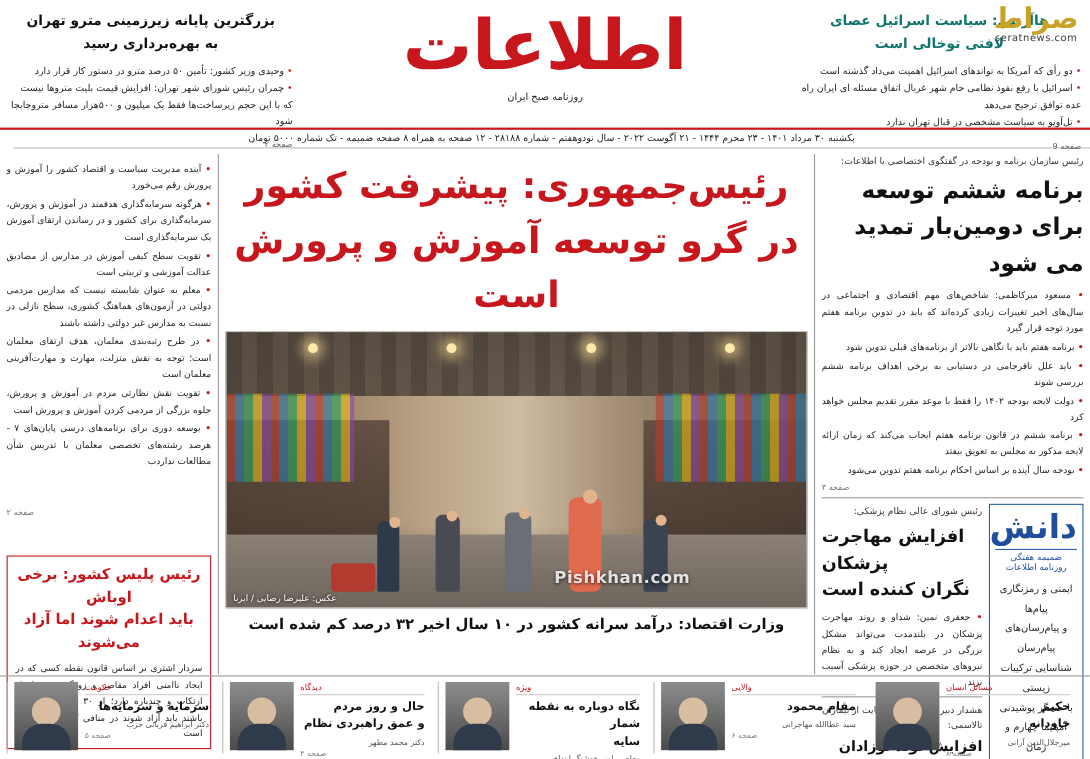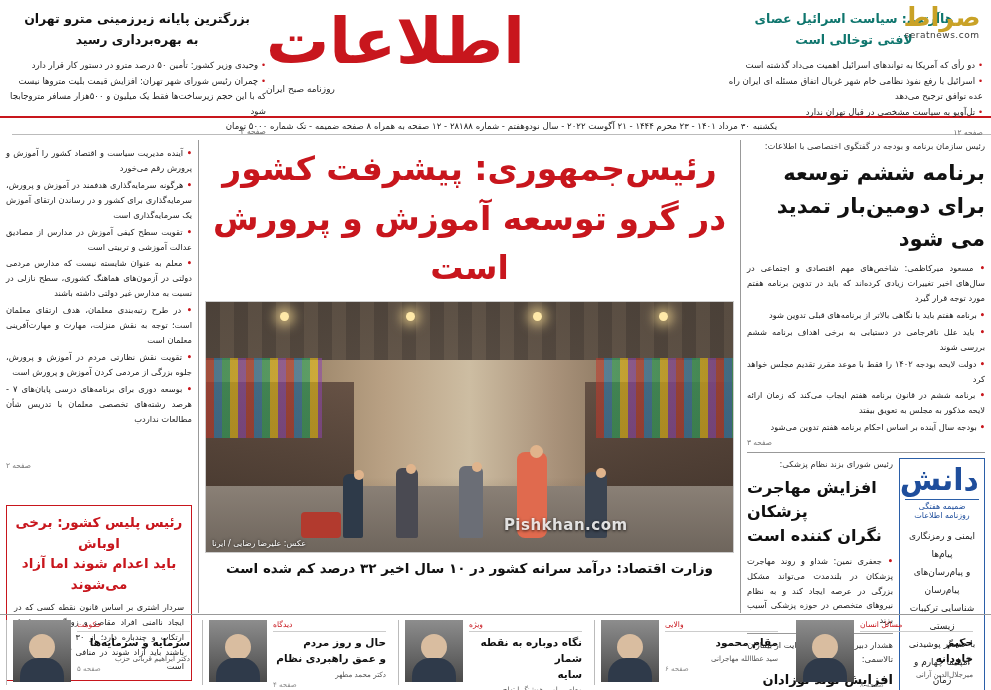--- a/index.html
+++ b/index.html
@@ -25,21 +25,21 @@
     display: flex;
     flex-direction: row-reverse;
     align-items: flex-start;
   }
   .mast-left, .mast-right {
     width: 258px;
     padding-top: 4px;
   }
   .mast-center {
     flex: 1;
-    text-align: left;
+    text-align: center;
     position: relative;
   }
   .paper-title {
     font-size: 63px;
     color: #c8161d;
     font-weight: bold;
     line-height: 1;
     letter-spacing: -2px;
     margin-top: 6px;
     font-family: "DejaVu Sans", "Liberation Sans", sans-serif;
@@ -401,21 +401,21 @@
     </div>
 
     <div class="mast-right">
       <div class="mast-headline red">هاآرتص: سیاست اسرائیل عصای</div>
       <div class="mast-headline red">لافتی توخالی است</div>
       <ul class="mast-bullets">
         <li>دو رأی که آمریکا به تواند‌های اسرائیل اهمیت می‌داد گذشته است</li>
         <li>اسرائیل با رفع نفوذ نظامی خام شهر غربال اتفاق مسئله ای ایران راه عده توافق ترجیح می‌دهد</li>
         <li>تل‌آویو به سیاست مشخصی در قبال تهران ندارد</li>
       </ul>
-      <div class="page-ref">صفحه ۱۲</div>
+      <div class="page-ref">صفحه 9</div>
     </div>
 
   </div>
 
   <div class="datebar">یکشنبه ۳۰ مرداد ۱۴۰۱ - ۲۳ محرم ۱۴۴۴ - ۲۱ آگوست ۲۰۲۲ - سال نودوهفتم - شماره ۲۸۱۸۸ - ۱۲ صفحه به همراه ۸ صفحه ضمیمه - تک شماره ۵۰۰۰ تومان</div>
 
   <div class="main">
 
     <div class="col col-right">
 
@@ -431,21 +431,21 @@
           <li>برنامه ششم در قانون برنامه هفتم ایجاب می‌کند که زمان ارائه لایحه مذکور به مجلس به تعویق بیفتد</li>
           <li>بودجه سال آینده بر اساس احکام برنامه هفتم تدوین می‌شود</li>
         </ul>
         <div class="pageno">صفحه ۳</div>
       </div>
 
       <div class="divline"></div>
 
       <div style="display:flex; flex-direction:row-reverse; gap:6px; flex:1;">
         <div style="flex:1;">
-          <div class="kicker">رئیس شورای بزند نظام پزشکی:</div>
+          <div class="kicker">رئیس شورای عالی نظام پزشکی:</div>
           <div class="hd-md">افزایش مهاجرت پزشکان</div>
           <div class="hd-md">نگران کننده است</div>
           <ul class="bullets">
             <li>جعفری نمین: شداو و روند مهاجرت پزشکان در بلندمدت می‌تواند مشکل بزرگی در عرصه ایجاد کند و به نظام نیروهای متخصص در حوزه پزشکی آسیب بزند</li>
           </ul>
           <div class="divline"></div>
           <div class="kicker">هشدار دبیر عامل انجمن حمایت از بیماران تالاسمی:</div>
           <div class="hd-sm">افزایش تولد نوزادان تالاسمی</div>
 
         </div>

